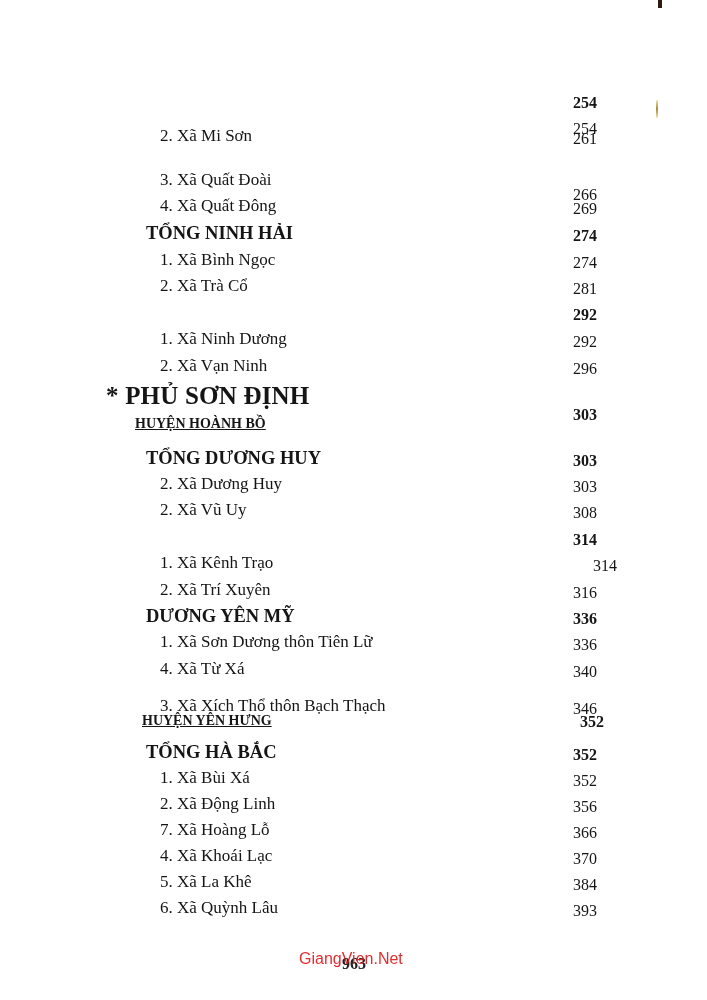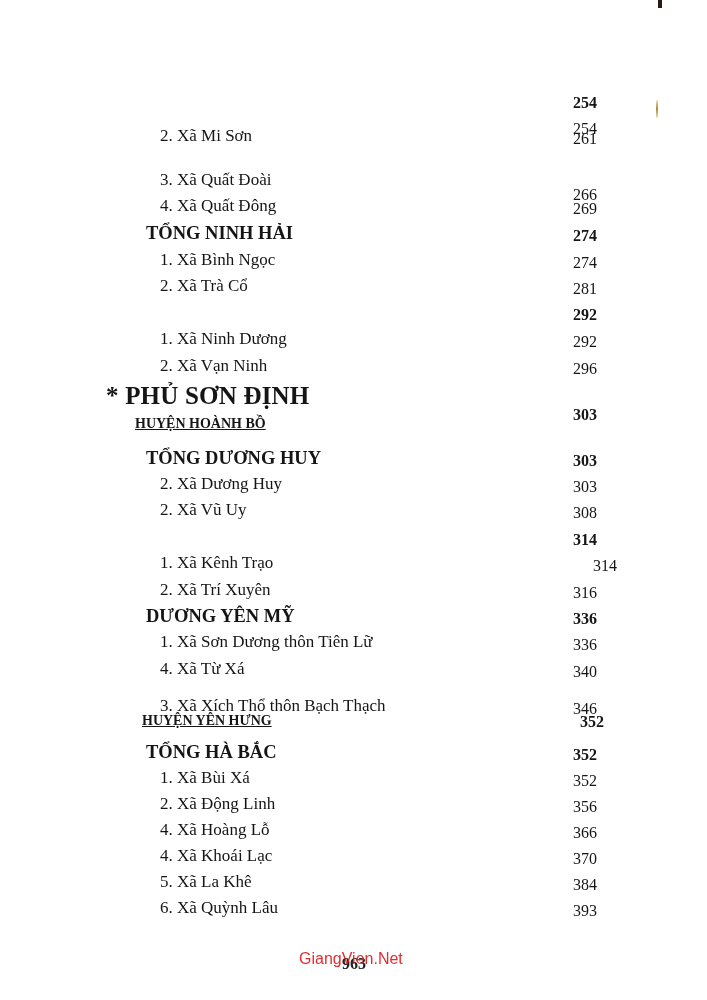--- a/index.html
+++ b/index.html
@@ -127,21 +127,21 @@
       </div>
       <div class="row lvl-xa" style="top: 768px;">
         <span class="label">1. Xã Bùi Xá</span>
         <span class="pg" style="top: 4px;">352</span>
       </div>
       <div class="row lvl-xa" style="top: 794px;">
         <span class="label">2. Xã Động Linh</span>
         <span class="pg" style="top: 4px;">356</span>
       </div>
       <div class="row lvl-xa" style="top: 820px;">
-        <span class="label">4. Xã Hoàng Lỗ</span>
+        <span class="label">7. Xã Hoàng Lỗ</span>
         <span class="pg" style="top: 4px;">366</span>
       </div>
       <div class="row lvl-xa" style="top: 846px;">
         <span class="label">4. Xã Khoái Lạc</span>
         <span class="pg" style="top: 4px;">370</span>
       </div>
       <div class="row lvl-xa" style="top: 872px;">
         <span class="label">5. Xã La Khê</span>
         <span class="pg" style="top: 4px;">384</span>
       </div>

